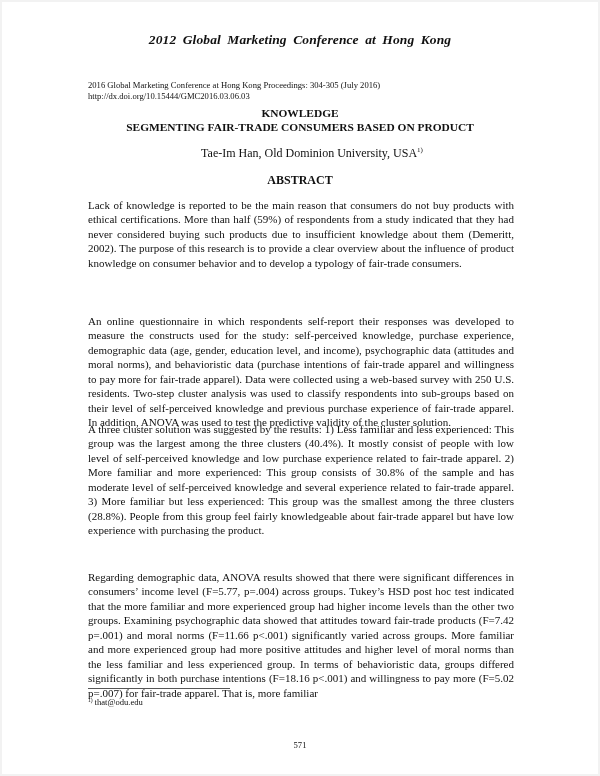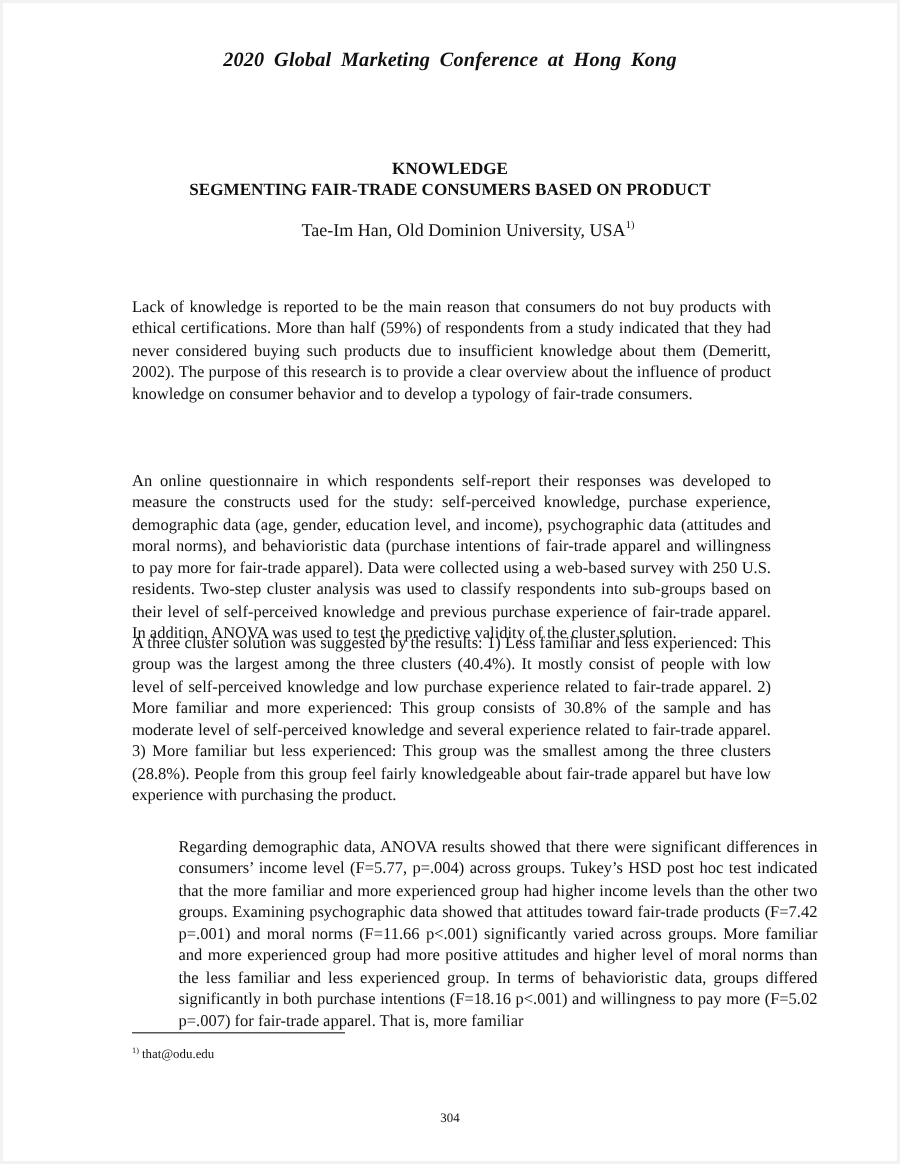--- a/index.html
+++ b/index.html
@@ -31,55 +31,60 @@
       position: absolute; left: 0; top: 171px; width: 100%;
       text-align: center; font-weight: bold; font-size: 12px;
     }
     .body-text {
       position: absolute; left: 86px; width: 426px;
       font-size: 11px; line-height: 14.45px; text-align: justify;
     }
     #p1 { top: 196px; }
     #p2 { top: 312px; }
     #p3 { top: 420px; }
-    #p4 { top: 556px; margin-left: 31px; }
+    #p4 { top: 568px; }
     .footnote-rule {
       position: absolute; left: 86px; top: 686px; width: 142px; height: 1px;
       background: #555;
     }
     .footnote {
       position: absolute; left: 86px; top: 695px; font-size: 8.6px;
     }
     .footnote sup { font-size: 5.5px; vertical-align: 3px; margin-right: 2px; }
     .page-number {
       position: absolute; left: 0; top: 738px; width: 100%;
       text-align: center; font-size: 8.6px;
     }
   </style>
 </head>
 <body>
 
 <div class="page">
-  <div class="running-header">2020 Global Marketing Conference at Hong Kong</div>
+  <div class="running-header">2012 Global Marketing Conference at Hong Kong</div>
 
+  <div class="proc-info">
+    <div>2016 Global Marketing Conference at Hong Kong Proceedings: 304-305 (July 2016)</div>
+    <div>http://dx.doi.org/10.15444/GMC2016.03.06.03</div>
+  </div>
 
   <div class="title">
     <div>KNOWLEDGE</div>
     <div>SEGMENTING FAIR-TRADE CONSUMERS BASED ON PRODUCT</div>
   </div>
 
   <div class="author">
     <span>Tae-Im Han, Old Dominion University, USA</span><sup>1)</sup>
   </div>
 
+  <div class="abstract-heading">ABSTRACT</div>
 
   <p id="p1" class="body-text">Lack of knowledge is reported to be the main reason that consumers do not buy products with ethical certifications. More than half (59%) of respondents from a study indicated that they had never considered buying such products due to insufficient knowledge about them (Demeritt, 2002). The purpose of this research is to provide a clear overview about the influence of product knowledge on consumer behavior and to develop a typology of fair-trade consumers.</p>
   <p id="p2" class="body-text">An online questionnaire in which respondents self-report their responses was developed to measure the constructs used for the study: self-perceived knowledge, purchase experience, demographic data (age, gender, education level, and income), psychographic data (attitudes and moral norms), and behavioristic data (purchase intentions of fair-trade apparel and willingness to pay more for fair-trade apparel). Data were collected using a web-based survey with 250 U.S. residents. Two-step cluster analysis was used to classify respondents into sub-groups based on their level of self-perceived knowledge and previous purchase experience of fair-trade apparel. In addition, ANOVA was used to test the predictive validity of the cluster solution.</p>
   <p id="p3" class="body-text">A three cluster solution was suggested by the results: 1) Less familiar and less experienced: This group was the largest among the three clusters (40.4%). It mostly consist of people with low level of self-perceived knowledge and low purchase experience related to fair-trade apparel. 2) More familiar and more experienced: This group consists of 30.8% of the sample and has moderate level of self-perceived knowledge and several experience related to fair-trade apparel. 3) More familiar but less experienced: This group was the smallest among the three clusters (28.8%). People from this group feel fairly knowledgeable about fair-trade apparel but have low experience with purchasing the product.</p>
   <p id="p4" class="body-text">Regarding demographic data, ANOVA results showed that there were significant differences in consumers’ income level (F=5.77, p=.004) across groups. Tukey’s HSD post hoc test indicated that the more familiar and more experienced group had higher income levels than the other two groups. Examining psychographic data showed that attitudes toward fair-trade products (F=7.42 p=.001) and moral norms (F=11.66 p&lt;.001) significantly varied across groups. More familiar and more experienced group had more positive attitudes and higher level of moral norms than the less familiar and less experienced group. In terms of behavioristic data, groups differed significantly in both purchase intentions (F=18.16 p&lt;.001) and willingness to pay more (F=5.02 p=.007) for fair-trade apparel. That is, more familiar</p>
 
   <div class="footnote-rule"></div>
   <div class="footnote">
     <sup>1)</sup><span>that@odu.edu</span>
   </div>
 
-  <div class="page-number">304</div>
+  <div class="page-number">571</div>
 </div>
 
 </body></html>

